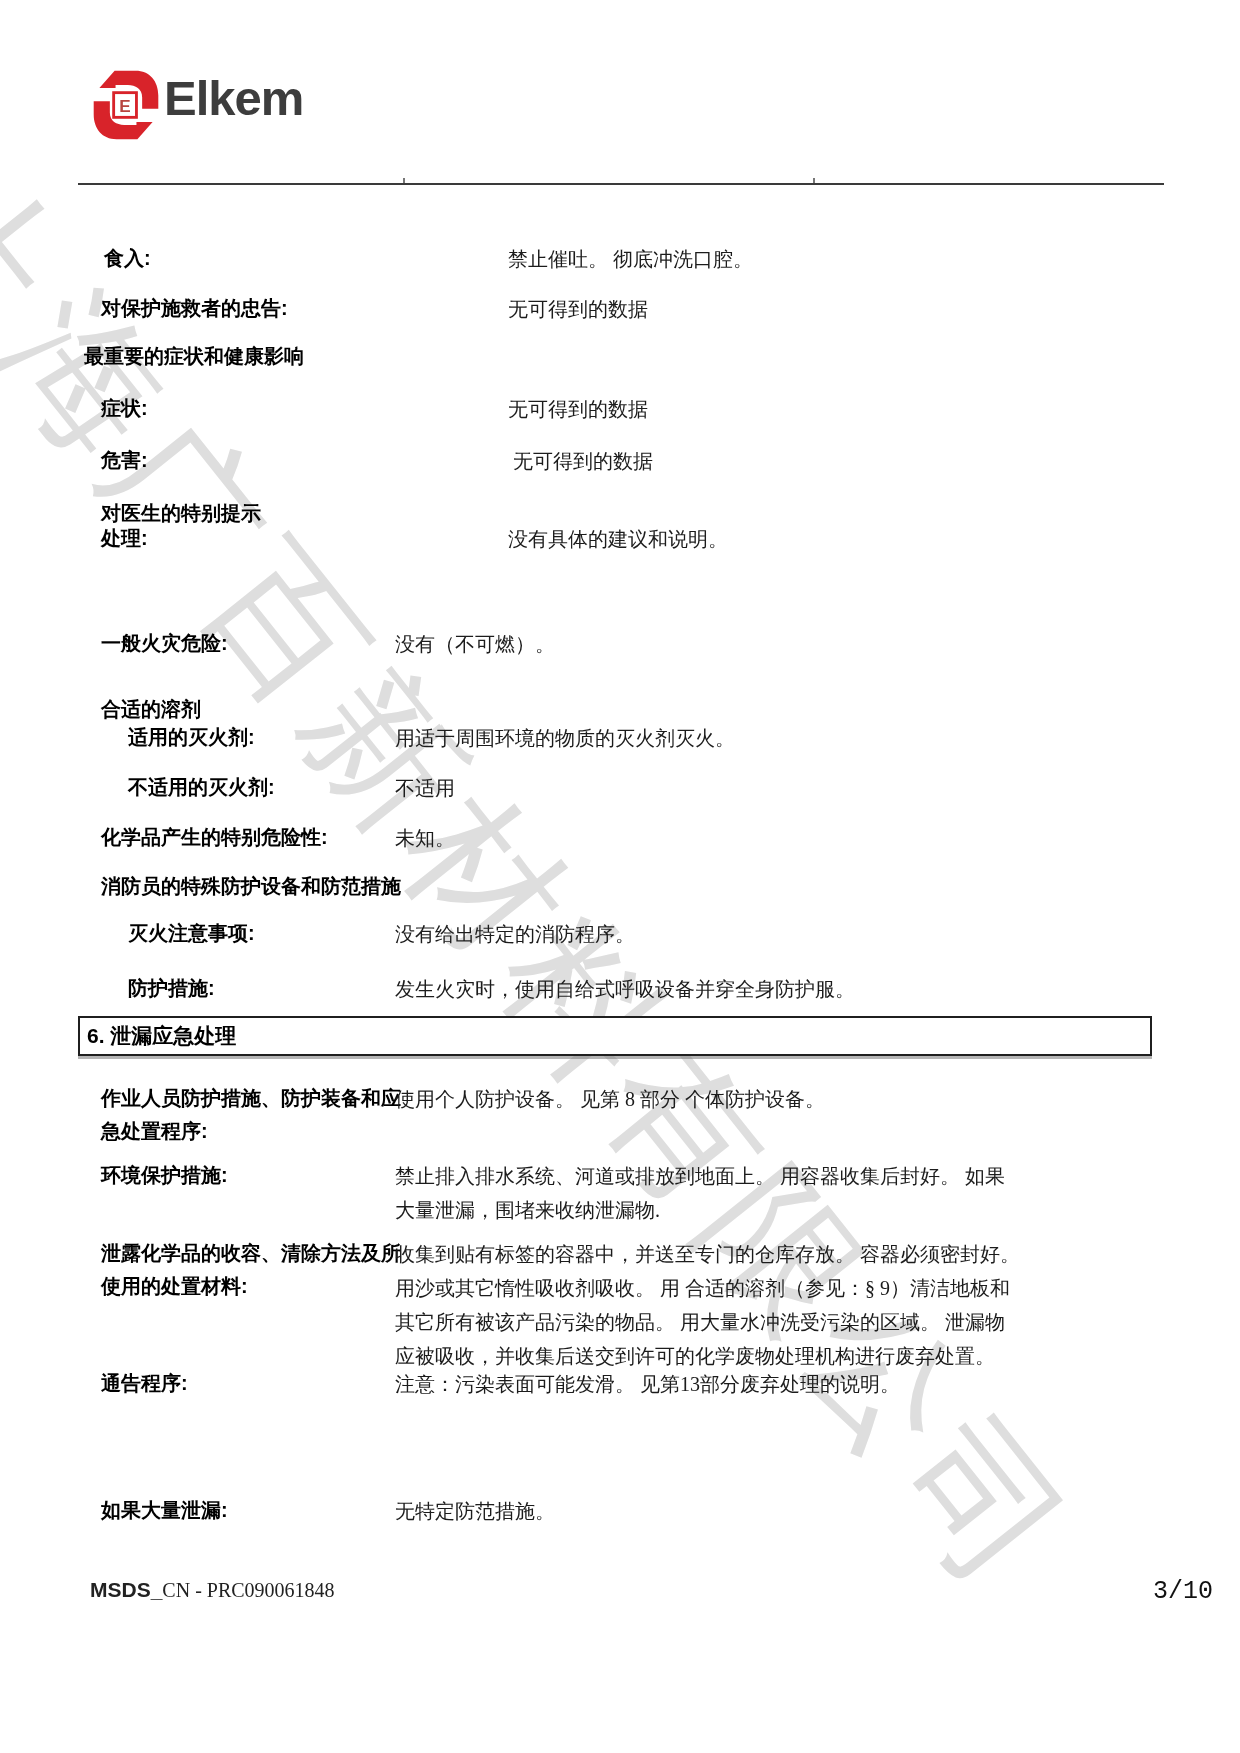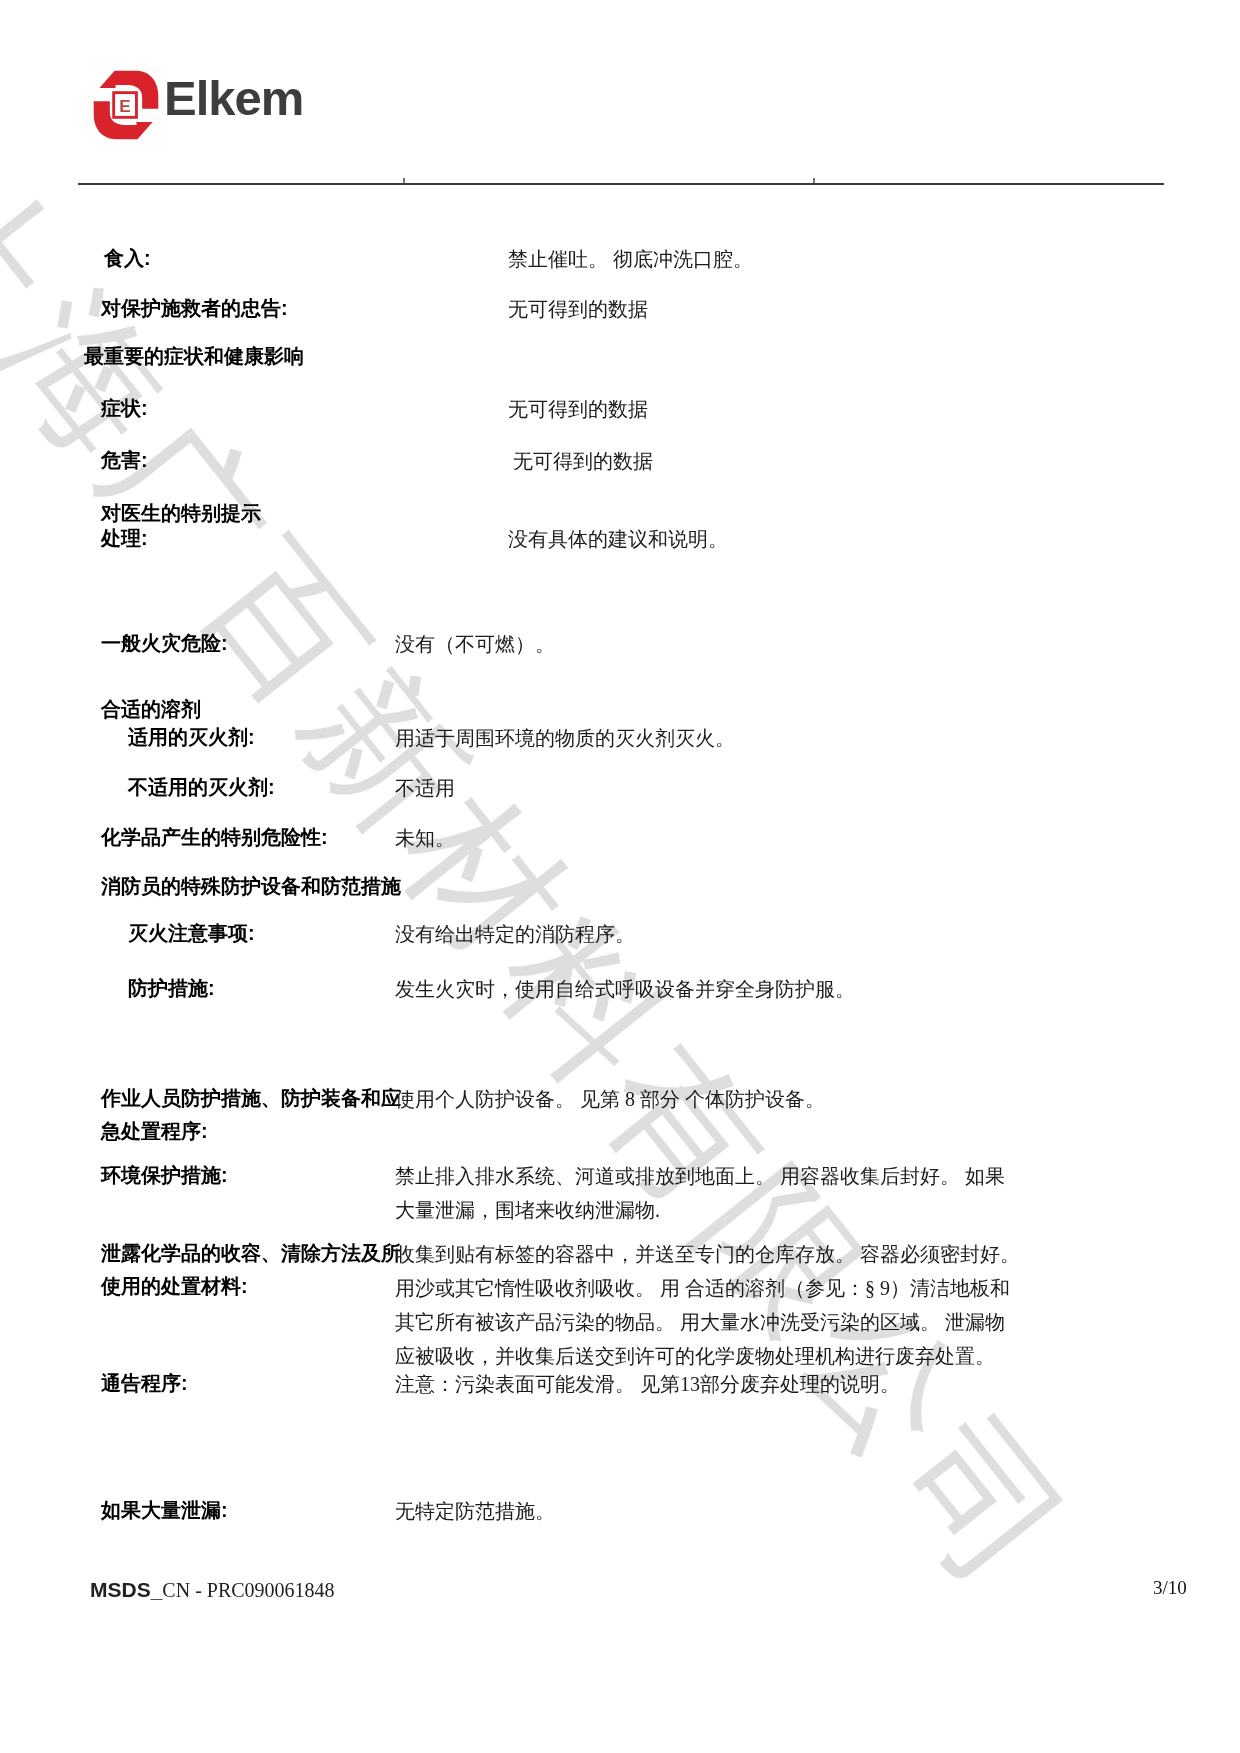--- a/index.html
+++ b/index.html
@@ -29,22 +29,22 @@
   .valwrap{width:628px;}
   
   .secbox{position:absolute;left:78px;width:1070px;height:36px;border:2px solid #1f1f1f;
           background:#fff;box-shadow:0 3px 0 rgba(120,120,120,.55);}
   .sectitle{font-family:"Liberation Sans","DejaVu Sans",sans-serif;font-weight:bold;font-size:21px;
             color:#000;line-height:36px;padding-left:7px;}
   
   .ft-left{position:absolute;left:90px;top:1578px;white-space:nowrap;}
   .ft-prefix{font-family:"Liberation Sans","DejaVu Sans",sans-serif;font-size:21px;font-weight:600;color:#222;}
   .ft-num{font-size:20px;color:#222;margin-top:36px;}
-  .ft-page{position:absolute;left:1153px;top:1577px;font-family:Liberation Serif, serif;
-           font-size:19px;color:#111;}
+  .ft-page{position:absolute;left:1153px;top:1577px;font-family:Liberation Mono, monospace;
+           font-size:25px;color:#111;}
 </style>
 </head>
 <body>
 
 <div class="page">
 
   <div class="wm">上海广百新材料有限公司</div>
 
   <div class="content">
 
@@ -114,20 +114,23 @@
     </div>
     <div class="row" style="top:917px">
       <span class="lbl" style="left:128px">灭火注意事项:</span>
       <span class="val" style="left:395px">没有给出特定的消防程序。</span>
     </div>
     <div class="row" style="top:972px">
       <span class="lbl" style="left:128px">防护措施:</span>
       <span class="val" style="left:395px">发生火灾时，使用自给式呼吸设备并穿全身防护服。</span>
     </div>
 
+    <div class="secbox" style="top:1016px">
+      <div class="sectitle">6. 泄漏应急处理</div>
+    </div>
     <div class="row" style="top:1082px">
       <span class="lbl lblwrap" style="left:101px">作业人员防护措施、防护装备和应急处置程序:</span>
       <span class="val valwrap" style="left:395px">使用个人防护设备。 见第 8 部分 个体防护设备。</span>
     </div>
     <div class="row" style="top:1159px">
       <span class="lbl" style="left:101px">环境保护措施:</span>
       <span class="val valwrap" style="left:395px">禁止排入排水系统、河道或排放到地面上。 用容器收集后封好。 如果大量泄漏，围堵来收纳泄漏物.</span>
     </div>
     <div class="row" style="top:1237px">
       <span class="lbl lblwrap" style="left:101px">泄露化学品的收容、清除方法及所使用的处置材料:</span>

